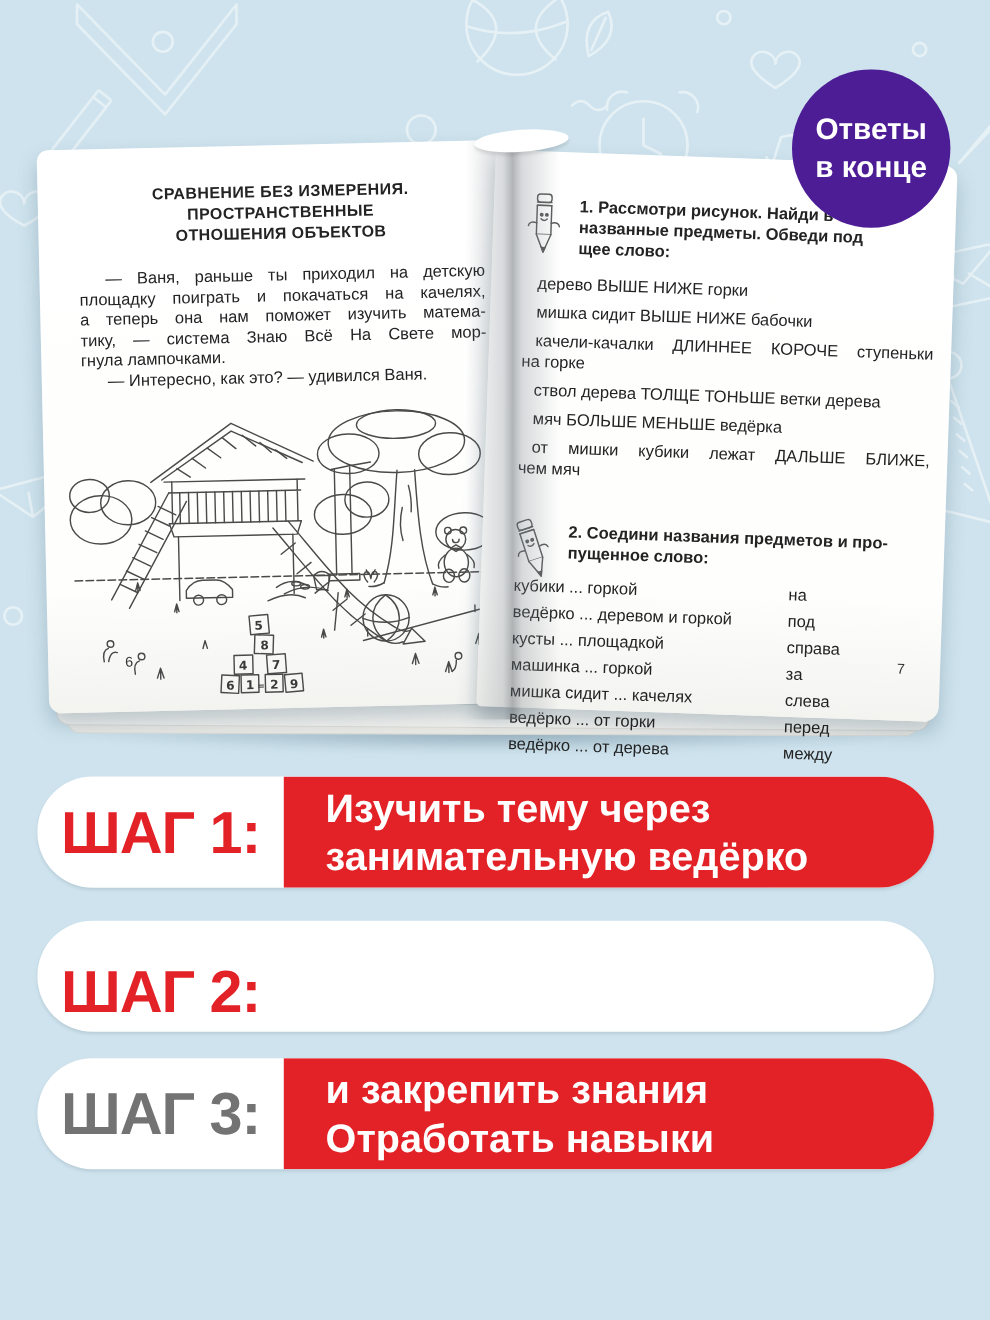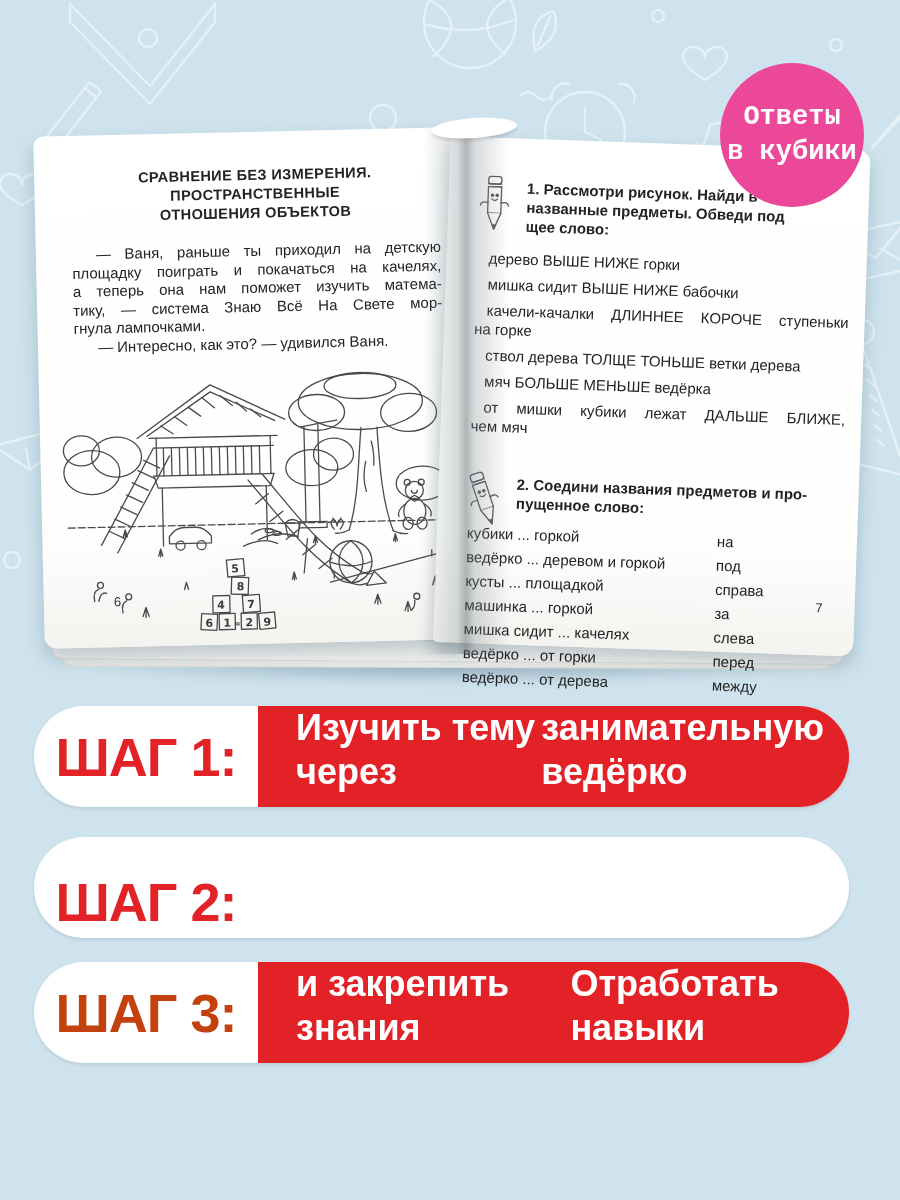--- a/index.html
+++ b/index.html
@@ -59,21 +59,21 @@
     color:#fff;font-weight:bold;font-size:27px;line-height:35px;}
 
   
   .stepbar{position:absolute;left:34px;width:815px;height:101px;background:#fff;border-radius:50px;
     display:flex;overflow:hidden;box-shadow:0 2px 3px rgba(90,110,125,.18);}
   .step1{top:706px;}
   .step2{top:837px;}
   .step3{top:962px;}
   .step-label{width:224px;display:flex;align-items:center;justify-content:center;
     font-weight:bold;font-size:54px;letter-spacing:-1px;}
-  .step-red{flex:1;display:flex;justify-content:center;
+  .step-red{flex:1;display:flex;flex-direction:column;justify-content:center;
     color:#fff;font-weight:bold;font-size:36px;line-height:44px;padding-left:38px;}
 </style>
 </head>
 <body>
 
 <div id="canvas">
 
   <svg class="doodles" viewBox="0 0 900 1200" xmlns="http://www.w3.org/2000/svg">
     <g stroke="#ffffff" fill="none" stroke-width="2.4" opacity="0.5" stroke-linecap="round" stroke-linejoin="round">
       <path d="M70,4 L150,86 L215,4 M70,4 L70,22 L150,104 L215,22 L215,4"></path>
@@ -354,36 +354,36 @@
         </div>
 
         <span class="pgnum pg7">7</span>
       </div>
     </div>
 
     <div class="curl"></div>
     <div class="spine"></div>
   </div>
 
-  <div class="badge" style="background:#ec4899;font-family:Liberation Mono, monospace;">
+  <div class="badge" style="background:#4c1d95;">
     <span>Ответы</span>
-    <span>в кубики</span>
+    <span>в конце</span>
   </div>
 
   <div class="stepbar step1">
     <div class="step-label" style="color:#e32227;">ШАГ 1:</div>
     <div class="step-red" style="background:#e32227;">
       <div>Изучить тему через</div>
       <div>занимательную ведёрко</div>
     </div>
   </div>
   <div class="stepbar step2">
     <div class="step-label" style="color:#e32227;margin-top:28px;">ШАГ 2:</div>
   </div>
   <div class="stepbar step3">
-    <div class="step-label" style="color:#c2410c;">ШАГ 3:</div>
+    <div class="step-label" style="color:#737373;">ШАГ 3:</div>
     <div class="step-red" style="background:#e32227;">
       <div>и закрепить знания</div>
       <div>Отработать навыки</div>
     </div>
   </div>
 
 </div>
 
 </body></html>

